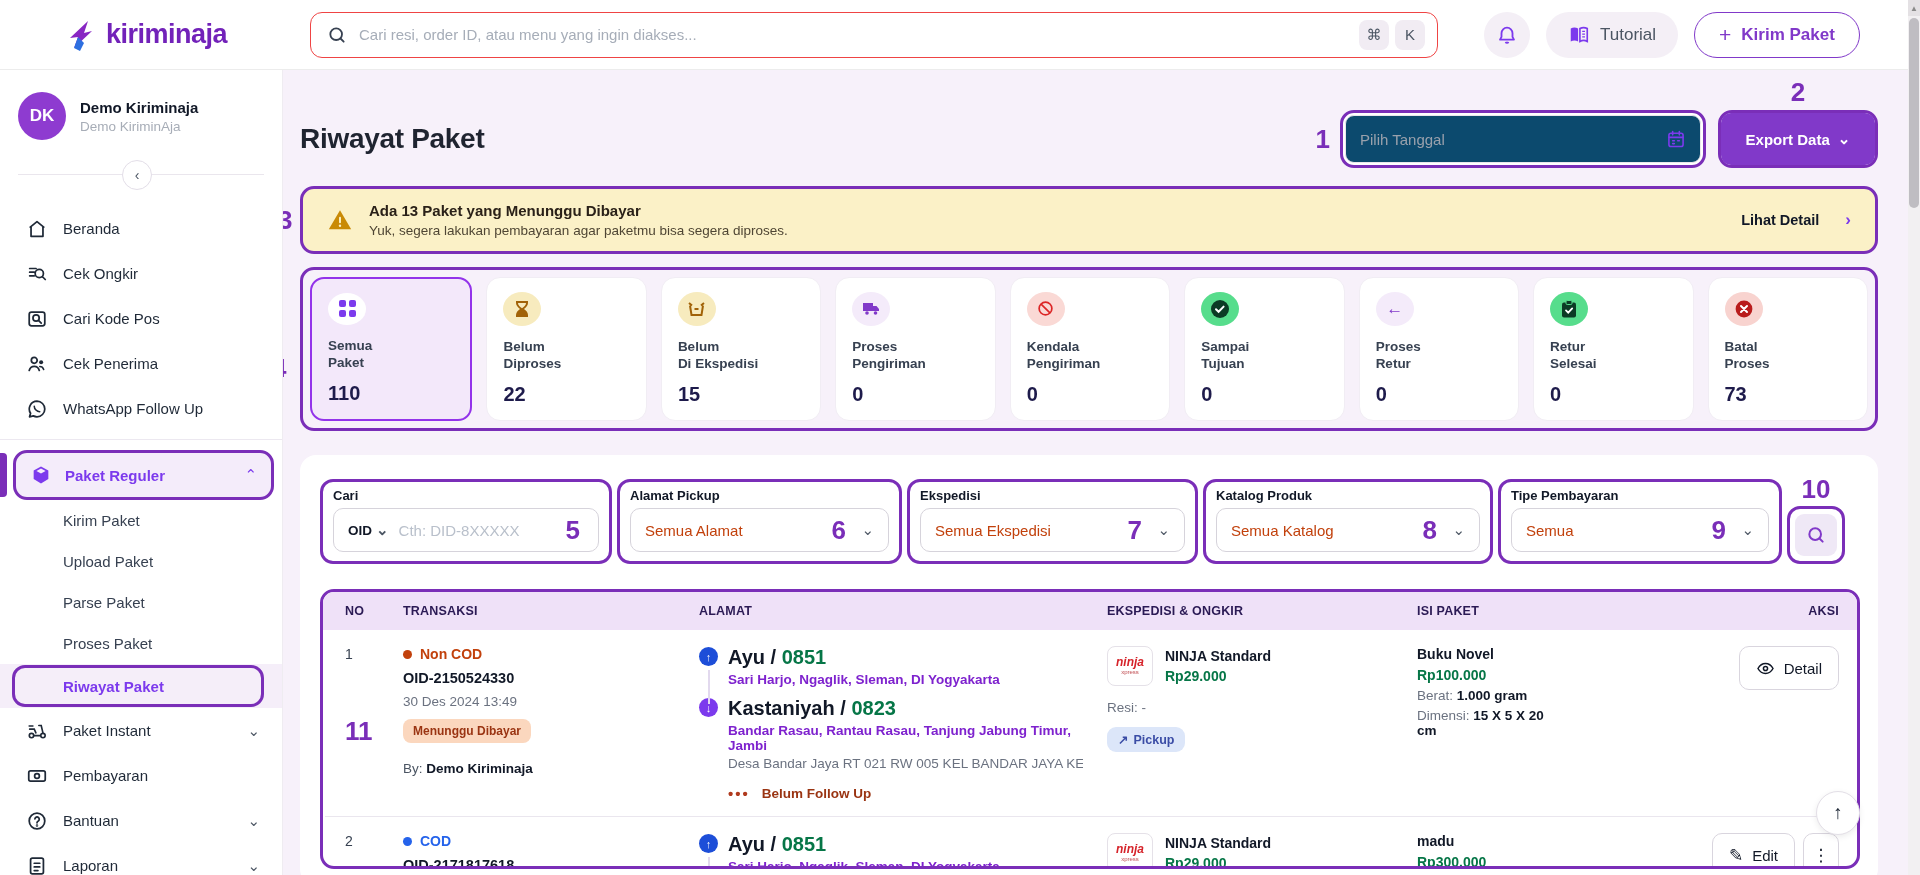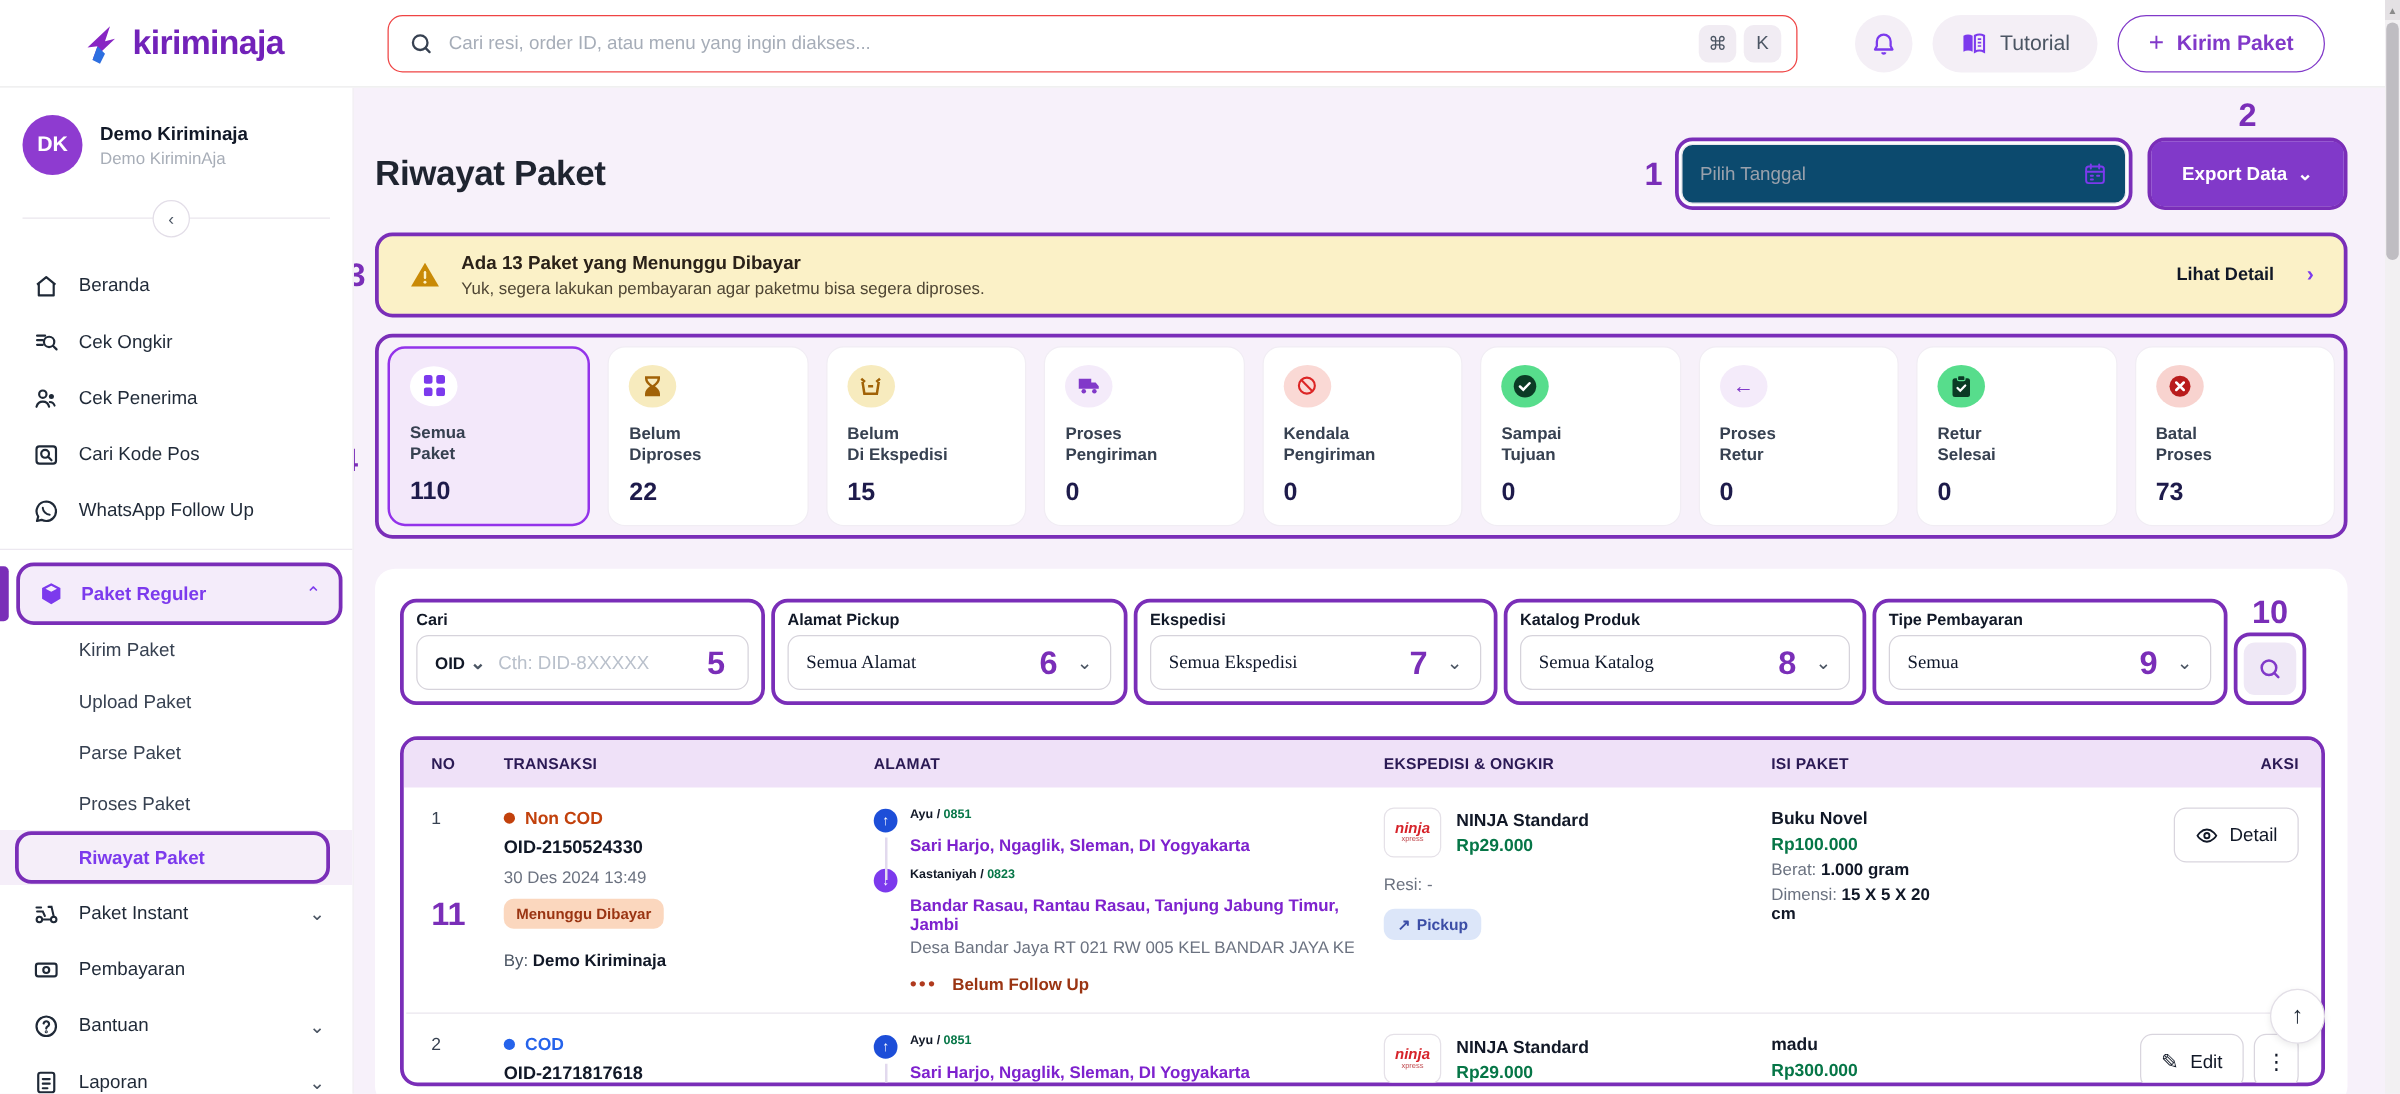--- a/index.html
+++ b/index.html
@@ -81,21 +81,21 @@
   .card.active{background:#F3E8FA;border:2px solid #9333EA;}
   .card-ic{width:38px;height:38px;border-radius:50%;display:flex;align-items:center;justify-content:center;}
   .card-lbl{font-size:13.5px;font-weight:600;color:#374151;line-height:1.3;margin-top:12px;}
   .card-val{font-size:20px;font-weight:800;color:#1E1B4B;margin-top:10px;}
 
   .white-card{margin-top:24px;background:#fff;border-radius:16px;padding:24px 18px 0 20px;height:430px;}
   .filters{display:flex;gap:5px;}
   .f-ann{position:relative;border:3px solid var(--ann);border-radius:13px;padding:6px 10px 9px;background:#fff;}
   .f-lbl{font-size:13px;font-weight:700;color:#111827;}
   .f-field{margin-top:5px;height:44px;border:1px solid #D6D3DB;border-radius:10px;display:flex;align-items:center;padding:0 14px;cursor:pointer;position:relative;background:#fff;}
-  .f-val{font-size:15px;color:#0f172a;font-family:Liberation Serif, serif;}
+  .f-val{font-size:15px;color:#c2410c;}
   .f-num{position:absolute;right:42px;top:50%;transform:translateY(-50%);}
   .f-chev{position:absolute;right:14px;color:#4B5563;font-size:15px;}
   .cari-prefix{font-size:13.5px;font-weight:700;color:#111827;display:flex;align-items:center;gap:4px;}
   .cari-input{border:0;outline:0;margin-left:10px;font-size:15px;color:#374151;width:150px;background:transparent;}
   .cari-input::placeholder{color:#B9C0CB;}
   .search-ann{position:relative;width:58px;border:3px solid var(--ann);border-radius:13px;padding:5px;align-self:flex-end;height:58px;}
   .search-btn{width:100%;height:100%;border:0;border-radius:9px;background:#EFE8F6;display:flex;align-items:center;justify-content:center;cursor:pointer;color:var(--purple);}
   .n10{position:absolute;top:-33px;left:50%;transform:translateX(-50%);}
 
   .table-ann{margin-top:25px;border:3px solid var(--ann);border-radius:14px;height:280px;overflow:hidden;background:#fff;position:relative;}
@@ -112,21 +112,21 @@
   .oid{font-size:14.5px;font-weight:800;color:#111827;margin-top:8px;}
   .tdate{font-size:13.5px;color:#6B7280;margin-top:8px;}
   .badge-wait{display:inline-block;background:#FBD7BE;color:#9A3412;font-size:12px;font-weight:700;border-radius:8px;padding:5px 10px;margin-top:10px;}
   .by-line{font-size:13.5px;color:#4B5563;margin-top:18px;}
   .by-line b{color:#111827;}
   .addr-cell{position:relative;padding-right:24px;}
   .addr{display:grid;grid-template-columns:19px 1fr;column-gap:10px;row-gap:3px;}
   .addr .pin{width:19px;height:19px;border-radius:50%;color:#fff;font-size:11px;display:flex;align-items:center;justify-content:center;margin-top:1px;}
   .pin.up{background:#1D4ED8;}
   .pin.down{background:#7C3AED;}
-  .addr .who{font-size:10px;font-weight:700;color:#111827;}
+  .addr .who{font-size:20px;font-weight:700;color:#111827;}
   .addr .who .ph-green{color:var(--green);}
   .addr .area{grid-column:2;font-size:13.5px;font-weight:600;color:var(--purple-deep);}
   .addr .detail{grid-column:2;font-size:13.5px;color:#6B7280;white-space:nowrap;overflow:hidden;}
   .conn{position:absolute;left:9px;top:24px;width:2px;height:34px;background:#E2D9EE;}
   .followup{margin-top:14px;padding-left:29px;display:flex;align-items:center;gap:12px;font-size:13.5px;font-weight:700;color:#9A3412;}
   .followup .dots{color:#B03A1E;letter-spacing:2px;font-size:15px;}
   .recv{margin-top:10px;}
   .ninja-box{width:46px;height:40px;border:1px solid #E5E1E8;border-radius:8px;display:flex;flex-direction:column;align-items:center;justify-content:center;background:#fff;flex:0 0 auto;}
   .ninja-t{color:#D6232A;font-weight:800;font-style:italic;font-size:12px;line-height:1;}
   .ninja-s{color:#C04C51;font-size:6px;line-height:1.4;}
@@ -222,37 +222,37 @@
             <path d="M4 6h7M4 10h5M4 14h5"></path>
             <circle cx="14.5" cy="11.5" r="4.5"></circle>
             <path d="M18 15l3 3"></path>
           </svg>
         </span>
       <span class="lbl">Cek Ongkir</span>
     </div>
     <div class="nav-item">
       <span class="nav-icon">
           <svg viewBox="0 0 24 24" width="22" height="22" fill="none" stroke="currentColor" stroke-width="1.9" stroke-linecap="round">
+            <rect x="3.5" y="4.5" width="17" height="15" rx="2.5"></rect>
+            <circle cx="11" cy="11" r="3.4"></circle>
+            <path d="M13.6 13.6l3 3"></path>
+          </svg>
+        </span>
+      <span class="lbl">Cari Kode Pos</span>
+    </div>
+    <div class="nav-item">
+      <span class="nav-icon">
+          <svg viewBox="0 0 24 24" width="22" height="22" fill="none" stroke="currentColor" stroke-width="1.9" stroke-linecap="round">
             <circle cx="9" cy="8" r="3.2"></circle>
             <path d="M3.5 19c.8-3 2.8-4.5 5.5-4.5S13.7 16 14.5 19"></path>
             <circle cx="16.5" cy="10" r="2.2" fill="currentColor" stroke="none"></circle>
             <path d="M15 14.8c2.2 0 3.6 1.1 4.3 3.2" stroke-width="1.7"></path>
           </svg>
         </span>
       <span class="lbl">Cek Penerima</span>
-    </div>
-    <div class="nav-item">
-      <span class="nav-icon">
-          <svg viewBox="0 0 24 24" width="22" height="22" fill="none" stroke="currentColor" stroke-width="1.9" stroke-linecap="round">
-            <rect x="3.5" y="4.5" width="17" height="15" rx="2.5"></rect>
-            <circle cx="11" cy="11" r="3.4"></circle>
-            <path d="M13.6 13.6l3 3"></path>
-          </svg>
-        </span>
-      <span class="lbl">Cari Kode Pos</span>
     </div>
     <div class="nav-item">
       <span class="nav-icon">
           <svg viewBox="0 0 24 24" width="22" height="22" fill="none" stroke="currentColor" stroke-width="1.9" stroke-linecap="round" stroke-linejoin="round">
             <path d="M12 3.5a8.5 8.5 0 0 1 0 17c-1.5 0-2.9-.4-4.1-1l-4 1 1.1-3.8A8.5 8.5 0 0 1 12 3.5z"></path>
             <path d="M9 9c0 3 3 6 6 6" stroke-width="1.7"></path>
           </svg>
         </span>
       <span class="lbl">WhatsApp Follow Up</span>
     </div>

